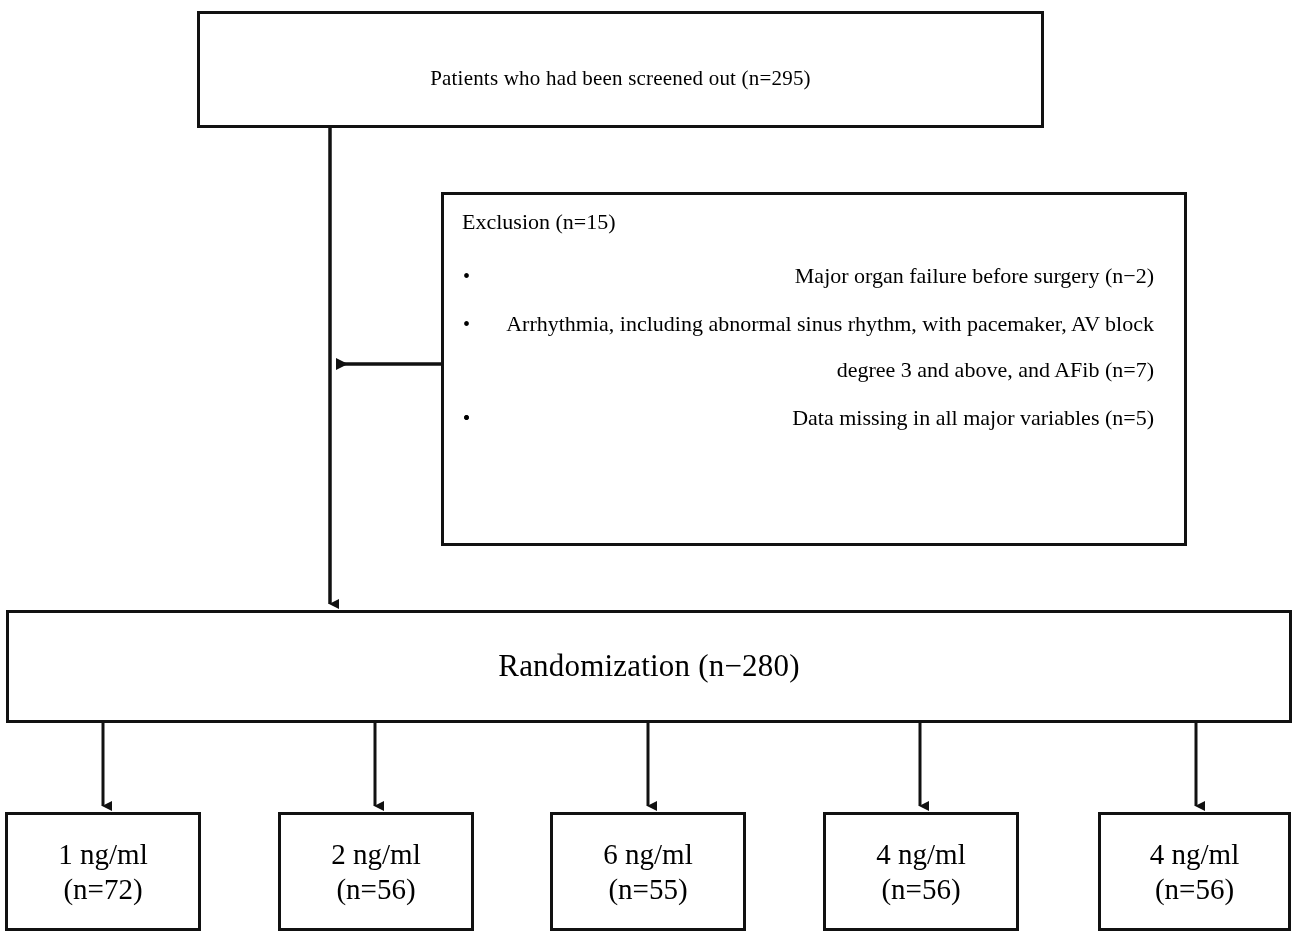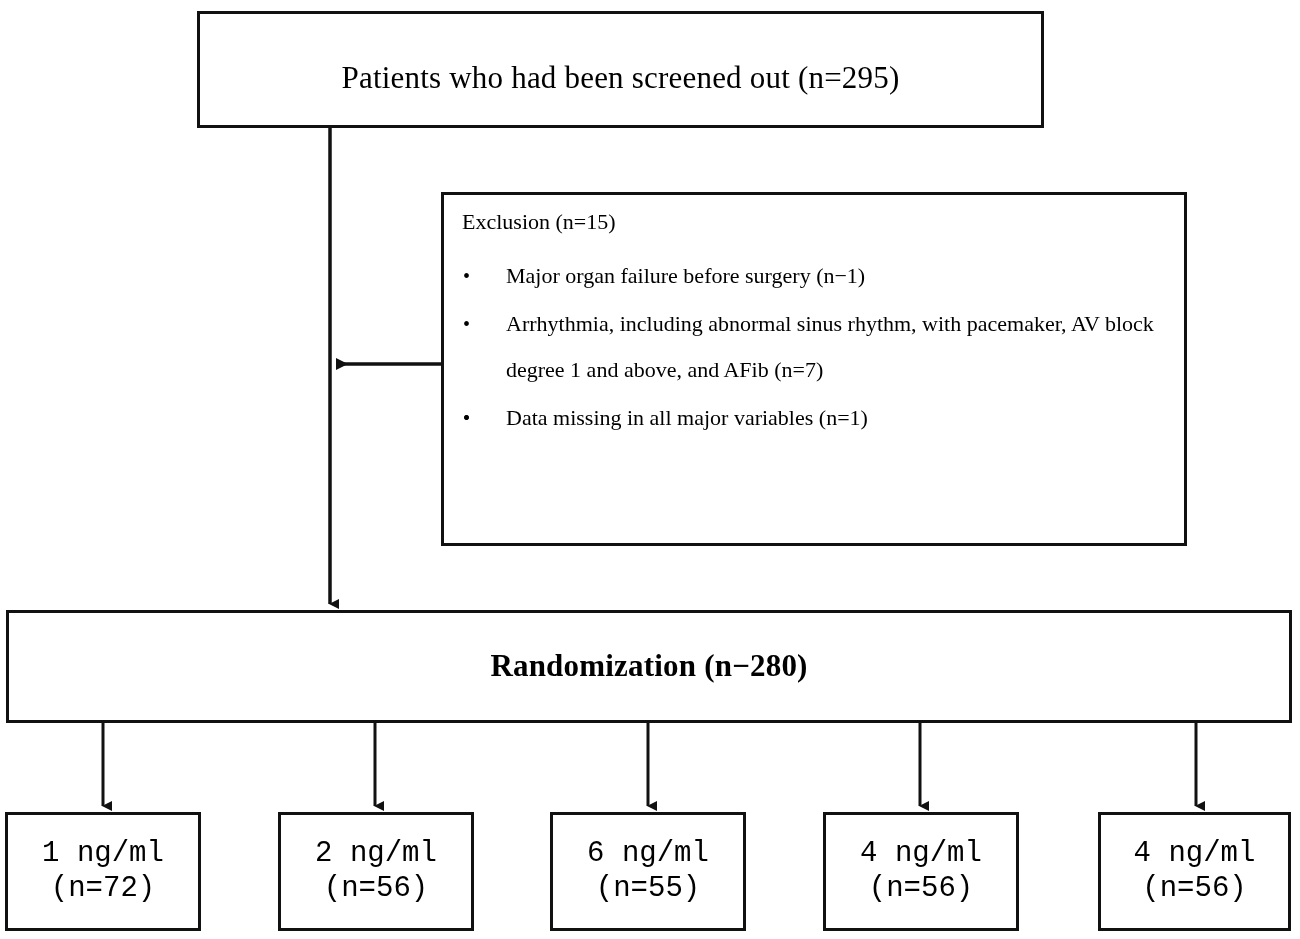--- a/index.html
+++ b/index.html
@@ -30,34 +30,35 @@
   }
 
   
   #screened-box {
     left: 197px;
     top: 11px;
     width: 847px;
     height: 117px;
   }
   #screened-box .label {
-    font-size: 31px;
+    font-size: 21px;
     line-height: 1.1;
     letter-spacing: 0.2px;
     padding-bottom: 26px;
     margin-top: 44px;
   }
 
   
   #exclusion-box {
     left: 441px;
     top: 192px;
     width: 746px;
     height: 354px;
     padding: 12px 0 0 12px;
+    text-align: right;
   }
   #exclusion-title {
     position: absolute;
     left: 18px;
     top: 14px;
     font-size: 22px;
     line-height: 1.2;
     white-space: nowrap;
   }
   #exclusion-list {
@@ -92,37 +93,35 @@
   #randomization-box {
     left: 6px;
     top: 610px;
     width: 1286px;
     height: 113px;
   }
   #randomization-box .label {
     font-size: 31px;
     line-height: 1.1;
     letter-spacing: 0.2px;
-    font-weight: bold;
   }
 
   
   .arm-box {
     position: absolute;
     box-sizing: border-box;
     border: 3px solid #111111;
     background: #ffffff;
     top: 812px;
     height: 119px;
     display: flex;
     flex-direction: column;
     align-items: center;
     justify-content: center;
     text-align: center;
-    font-family: Liberation Mono, monospace;
   }
   .arm-box .dose,
   .arm-box .count {
     font-size: 29px;
     line-height: 1.18;
     white-space: nowrap;
   }
 
   
   #connectors {
@@ -162,32 +161,32 @@
 
   <div class="box box-center" id="screened-box">
     <span class="label">Patients who had been screened out (n=295)</span>
   </div>
 
   <div class="box" id="exclusion-box">
     <div id="exclusion-title">Exclusion (n=15)</div>
     <ul id="exclusion-list">
       <li>
         <span class="bullet">•</span>
-        <span class="btext">Major organ failure before surgery (n−1)</span>
-      </li>
-      <li>
-        <span class="bullet">•</span>
-        <span class="btext">Arrhythmia, including abnormal sinus rhythm, with pacemaker, AV block degree 1 and above, and AFib (n=7)</span>
-      </li>
-      <li>
-        <span class="bullet">•</span>
-      </li>
-      <li>
-        <span class="bullet">•</span>
-        <span class="btext">Data missing in all major variables (n=1)</span>
+        <span class="btext">Major organ failure before surgery (n−2)</span>
+      </li>
+      <li>
+        <span class="bullet">•</span>
+        <span class="btext">Arrhythmia, including abnormal sinus rhythm, with pacemaker, AV block degree 3 and above, and AFib (n=7)</span>
+      </li>
+      <li>
+        <span class="bullet">•</span>
+      </li>
+      <li>
+        <span class="bullet">•</span>
+        <span class="btext">Data missing in all major variables (n=5)</span>
       </li>
     </ul>
   </div>
 
   <div class="box box-center" id="randomization-box">
     <span class="label">Randomization (n−280)</span>
   </div>
 
   <div class="arm-box" style="left:5px;  width:196px;">
     <span class="dose">1 ng/ml</span>

